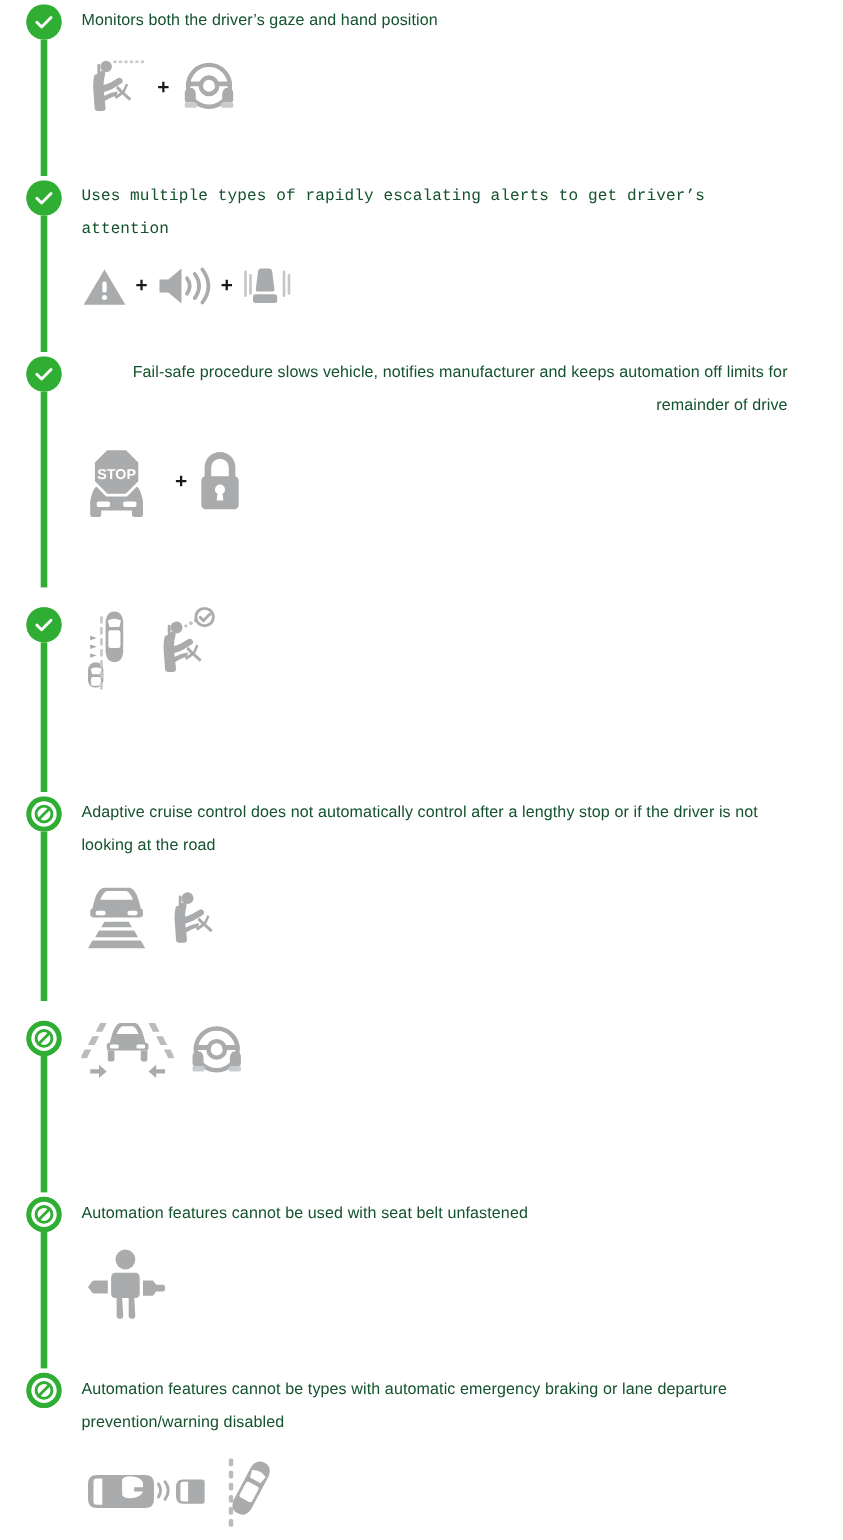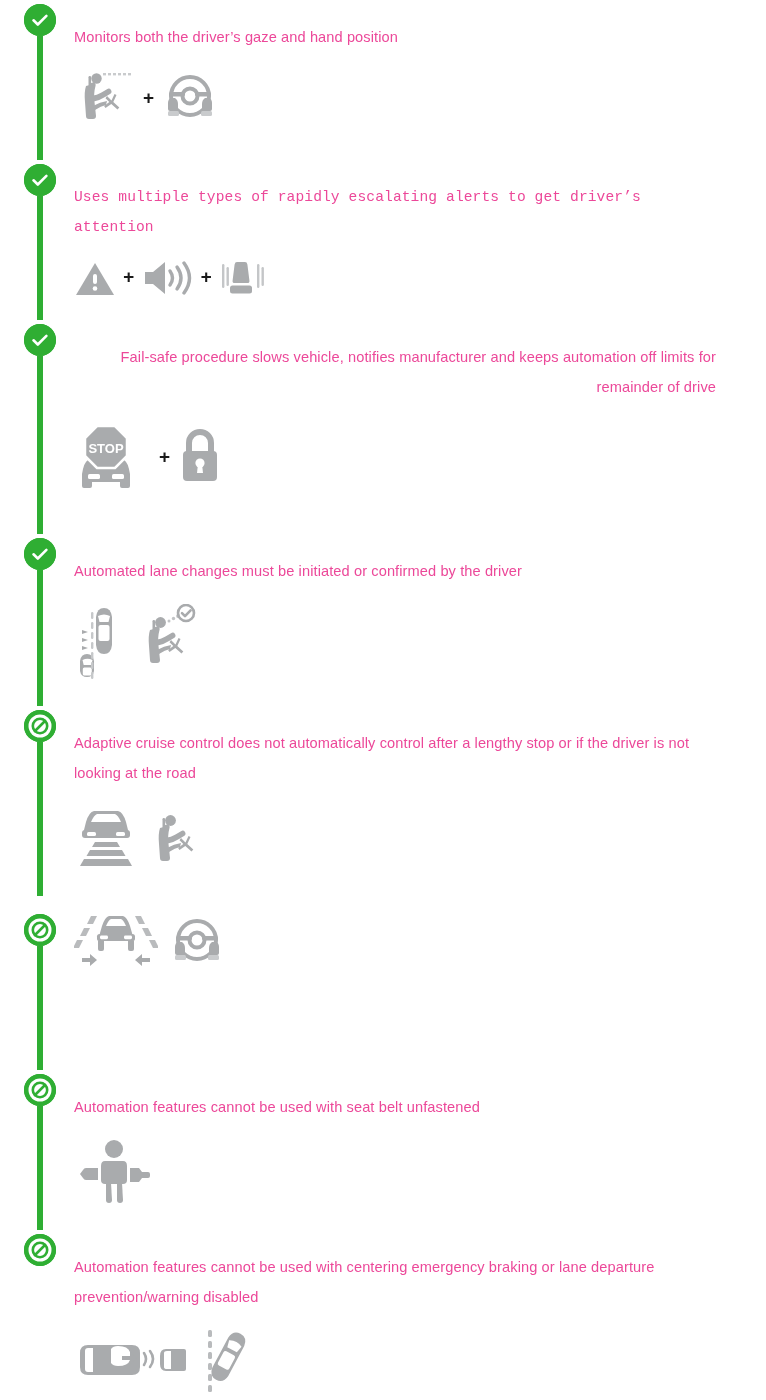--- a/index.html
+++ b/index.html
@@ -53,23 +53,23 @@
     background: #2FAE33;
   }
 
   .content {
     margin-left: 74px;
     padding-right: 50px;
   }
   .tl-text {
     font-size: 14.6px;
     line-height: 30px;
-    color: #ec4899;
+    color: #14532d;
     letter-spacing: .1px;
-    padding-top: 22px;
+    padding-top: 4px;
     font-weight: 400;
   }
   .icon-row {
     display: flex;
     align-items: center;
     margin-top: 14px;
   }
   .icon-row .plus {
     font-size: 19px;
     font-weight: bold;
@@ -223,21 +223,20 @@
     <div class="marker-col">
       <div class="connector" style="height:136px;"></div>
       <div class="badge">
         <svg viewBox="0 0 32 32">
             <circle cx="16" cy="16" r="16" fill="#2FAE33"></circle>
             <path d="M9.5 16.3l4.3 4.2 8.6-8.6" stroke="#ffffff" stroke-width="2.6" fill="none" stroke-linecap="round" stroke-linejoin="round"></path>
           </svg>
       </div>
     </div>
     <div class="content">
-      <div class="tl-text">Automated lane changes must be initiated or confirmed by the driver</div>
       <div class="icon-row">
         <svg class="gi" width="56" height="82" viewBox="0 0 56 82">
           <g fill="#a9abad">
             <path d="M30 8 q7 0 8 9 v28 q-1 9 -8 9 q-7 0 -8 -9 V17 q1 -9 8 -9 z"></path>
             <path d="M7 54 q6 0 7 7 v10 q-1 6 -7 6 q-6 0 -7 -6 V61 q1 -7 7 -7 z" transform="translate(6,0)"></path>
           </g>
           <g fill="#ffffff">
             <path d="M24 16 q6 -3 12 0 l-1.5 6 h-9 z"></path>
             <rect x="24.5" y="25" width="11" height="16" rx="2"></rect>
           </g>
@@ -420,21 +419,21 @@
       <div class="badge no">
         <svg viewBox="0 0 32 32">
             <circle cx="16" cy="16" r="16" fill="#2FAE33"></circle>
             <circle cx="16" cy="16" r="11.5" fill="#ffffff"></circle>
             <circle cx="16" cy="16" r="7.2" fill="none" stroke="#2FAE33" stroke-width="2.6"></circle>
             <line x1="11" y1="21" x2="21" y2="11" stroke="#2FAE33" stroke-width="2.6" stroke-linecap="round"></line>
           </svg>
       </div>
     </div>
     <div class="content">
-      <div class="tl-text">Automation features cannot be used with centering emergency braking or lane departure prevention/warning disabled</div>
+      <div class="tl-text">Automation features cannot be types with automatic emergency braking or lane departure prevention/warning disabled</div>
       <div class="icon-row">
         <svg class="gi" width="118" height="56" viewBox="0 0 118 56">
           <g fill="#a9abad">
             <path d="M6 20 q0 -8 8 -8 h44 q8 0 8 8 v14 q0 8 -8 8 H14 q-8 0 -8 -8 z"></path>
             <path d="M92 16 q-6 0 -6 7 v8 q0 7 6 7 h18 q2 0 2 -2 V18 q0 -2 -2 -2 z"></path>
           </g>
           <g fill="#ffffff">
             <path d="M11 18 q0 -3 3 -3 h5 v24 h-5 q-3 0 -3 -3 z"></path>
             <path d="M44 13 q10 0 12 6 v8 q-2 6 -12 6 q-5 0 -7 -3 V16 q2 -3 7 -3 z"></path>
             <path d="M90 20 q0 -2 3 -2 h4 v18 h-4 q-3 0 -3 -2 z"></path>

